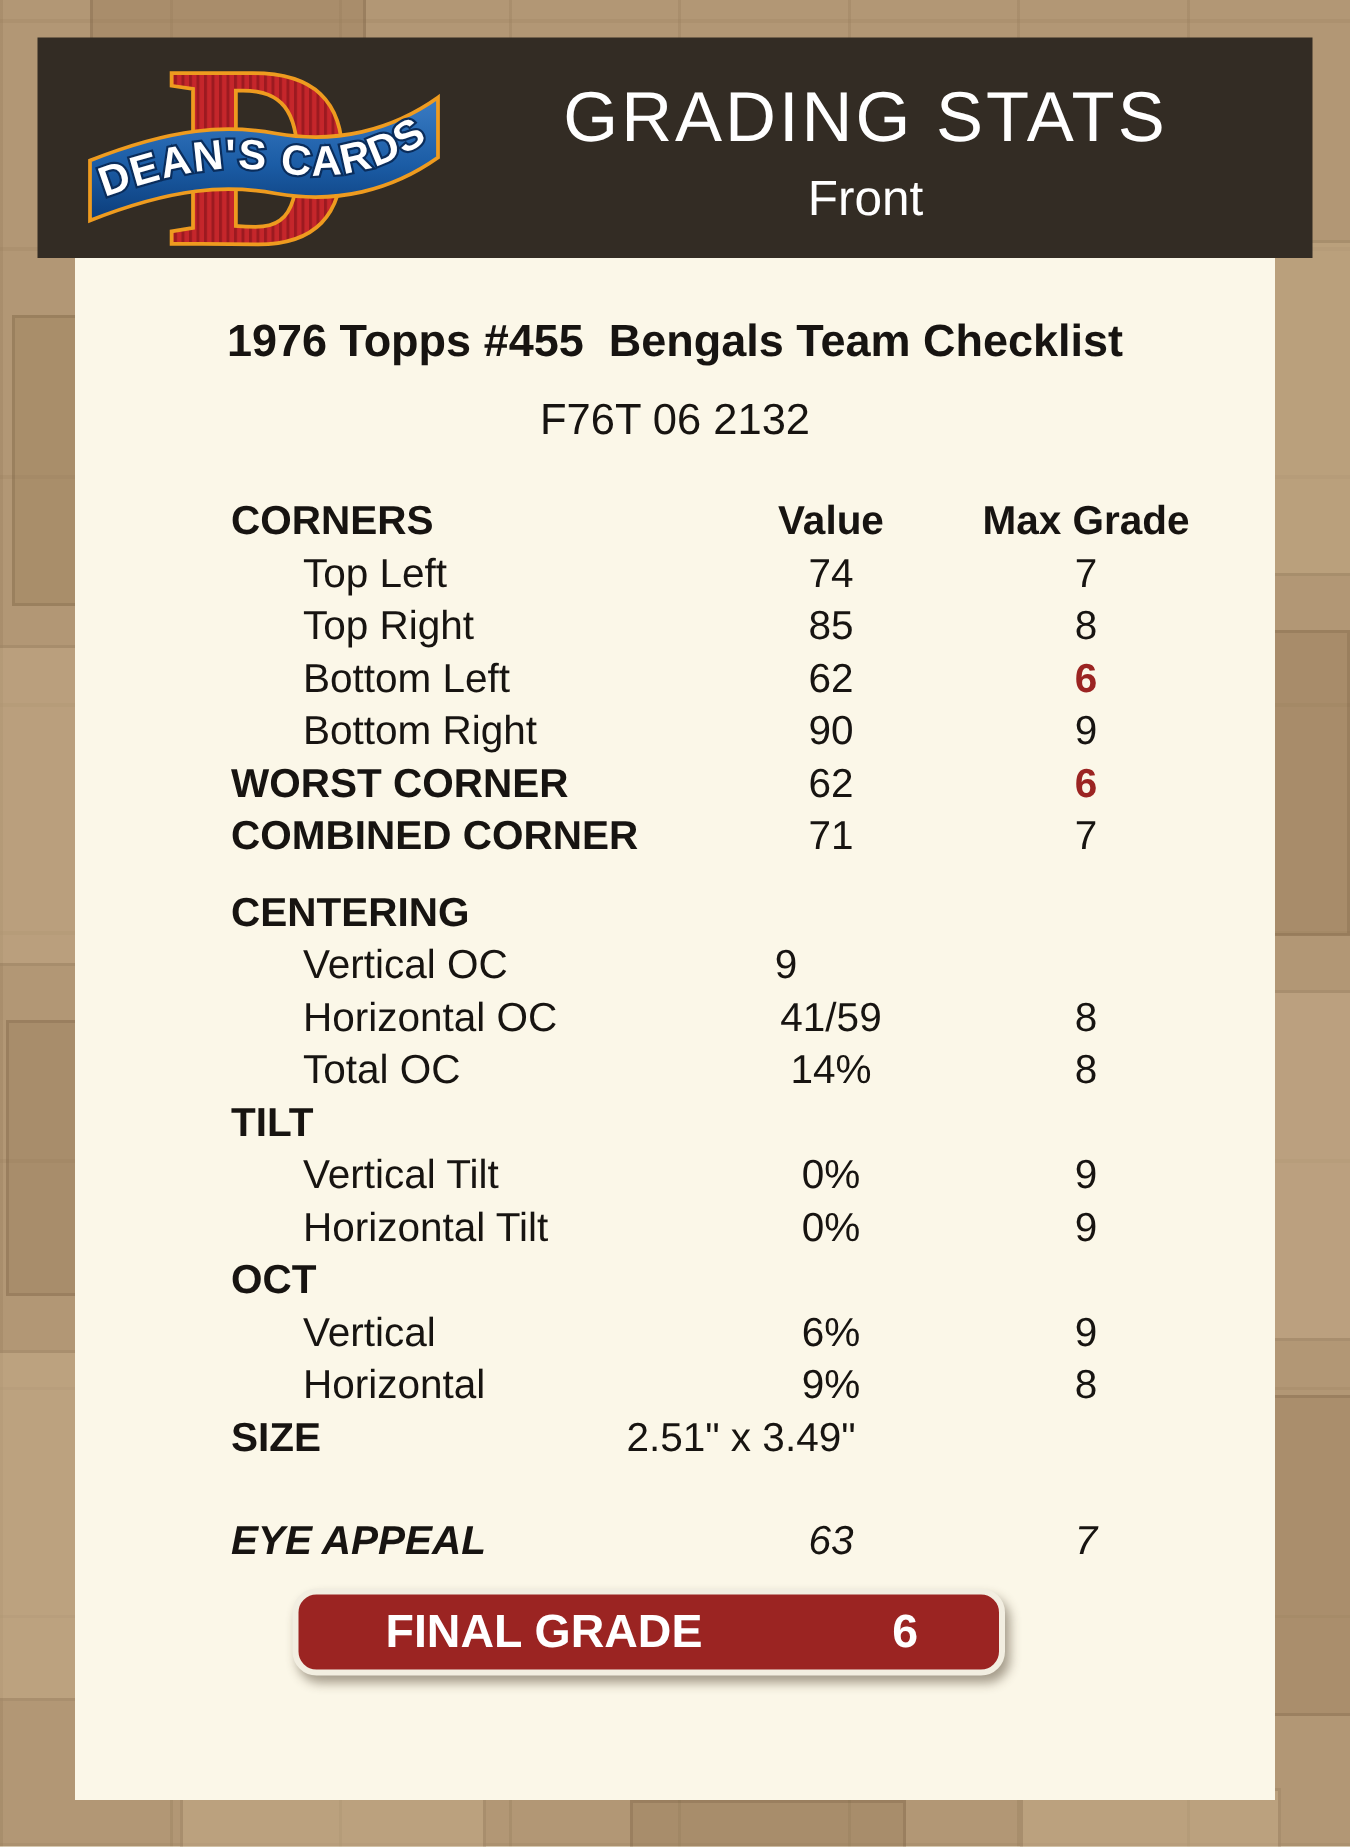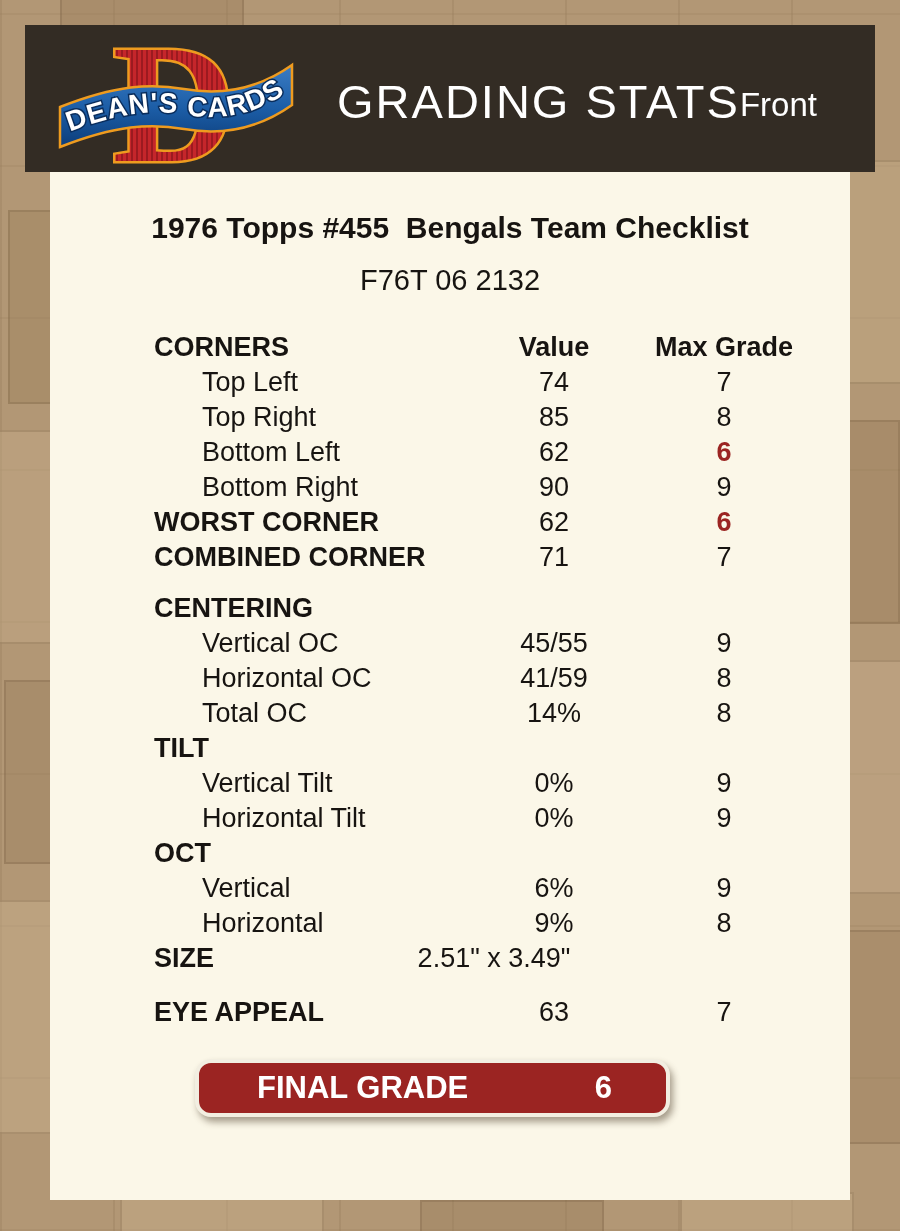--- a/index.html
+++ b/index.html
@@ -34,21 +34,21 @@
   .p12{left:60px;top:-10px;width:180px;height:40px;background:rgba(152,124,90,.35);}
 
   
   .header-bar{
     position:absolute;left:25px;top:25px;width:850px;height:147px;
     background:var(--header-bg,#332c24);z-index:2;
   }
   .logo{position:absolute;left:30px;top:4px;width:242px;height:140px;}
   .header-text{
     position:absolute;left:270px;right:16px;top:0;height:100%;
-    display:flex;align-items:center;justify-content:center;
+    display:flex;flex-direction:column;align-items:center;justify-content:center;
     padding-top:6px;box-sizing:border-box;color:#fff;
   }
   .h-title{font-size:47px;letter-spacing:2px;line-height:54px;}
   .h-side{font-size:33px;line-height:40px;margin-top:7px;}
 
   
   .card{
     position:absolute;left:50px;top:172px;width:800px;height:1028px;
     background:var(--card-bg,#fbf7e8);z-index:1;color:#171411;
   }
@@ -163,21 +163,20 @@
           <div class="c-value">71</div>
           <div class="c-grade">7</div>
         </div>
         <div class="trow section" style="margin-top: 16px;">
           <div class="c-label">CENTERING</div>
           <div class="c-value"></div>
           <div class="c-grade"></div>
         </div>
         <div class="trow indent">
           <div class="c-label">Vertical OC</div>
-          <div class="c-value">45/55</div>
           <div class="c-grade">9</div>
         </div>
         <div class="trow indent">
           <div class="c-label">Horizontal OC</div>
           <div class="c-value">41/59</div>
           <div class="c-grade">8</div>
         </div>
         <div class="trow indent">
           <div class="c-label">Total OC</div>
           <div class="c-value">14%</div>
@@ -211,21 +210,21 @@
         <div class="trow indent">
           <div class="c-label">Horizontal</div>
           <div class="c-value">9%</div>
           <div class="c-grade">8</div>
         </div>
         <div class="trow bold">
           <div class="c-label">SIZE</div>
           <div class="c-value size-val">2.51" x 3.49"</div>
           <div class="c-grade"></div>
         </div>
-        <div class="trow bold" style="margin-top: 19px;">
+        <div class="trow bold" style="margin-top: 34px; font-style: italic;">
           <div class="c-label">EYE APPEAL</div>
           <div class="c-value">63</div>
           <div class="c-grade">7</div>
         </div>
       </div>
   </div>
 
   <div class="final-grade">
     <span>FINAL GRADE</span>
     <span>6</span>

